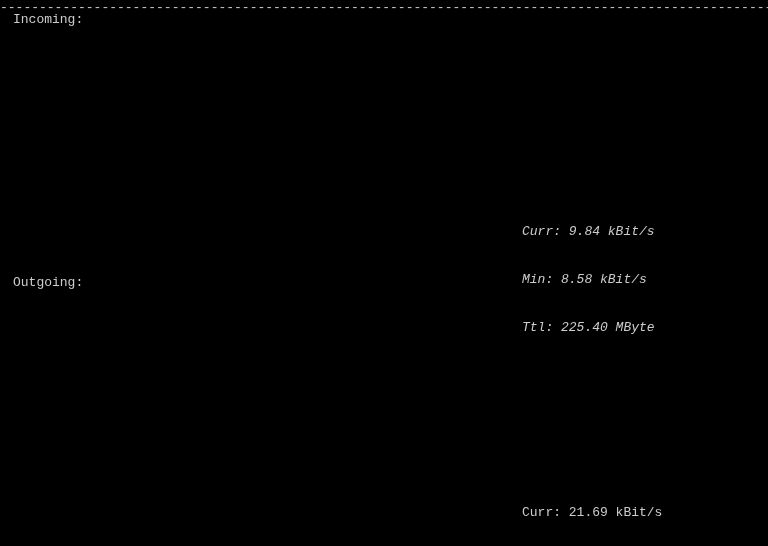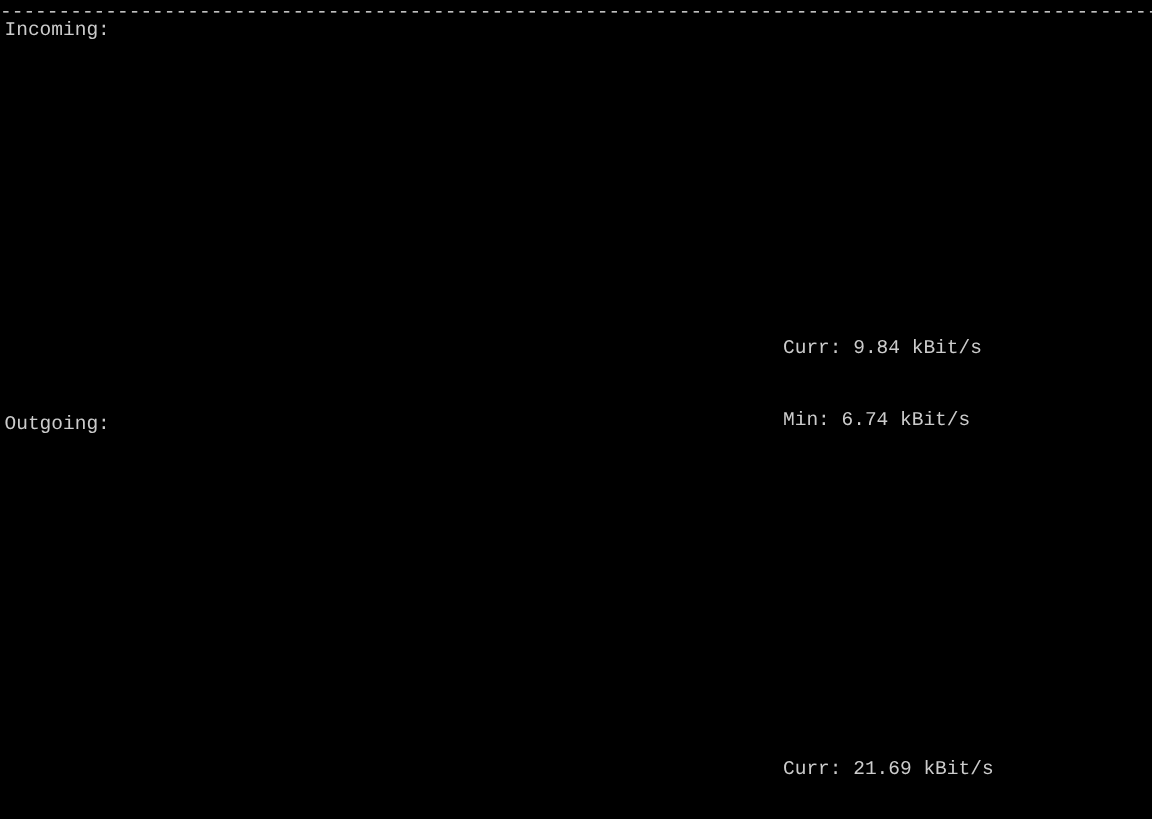--- a/index.html
+++ b/index.html
@@ -22,55 +22,57 @@
     .separator {
       position: absolute;
       top: 0;
       left: 0;
       width: 768px;
       overflow: hidden;
       color: #cccccc;
     }
     .section-label {
       position: absolute;
-      left: 3px;
+      left: 13px;
     }
     .incoming-label {
       top: 12px;
     }
     .outgoing-label {
       top: 275px;
       text-align: center;
     }
     .stats-block {
       position: absolute;
       left: 522px;
     }
     .stats-incoming {
       top: 192px;
+      font-style: italic;
     }
     .stats-outgoing {
       top: 473px;
     }
     .stat-line {
       display: block;
     }
   </style>
 </head>
 <body>
 
 
 
 <div class="separator">------------------------------------------------------------------------------------------------------------</div>
 
 <div class="section-label incoming-label">Incoming:</div>
 
 <div class="stats-block stats-incoming">
   <span class="stat-line">Curr: 9.84 kBit/s</span>
-  <span class="stat-line">Min: 6.74 kBit/s</span>
+  <span class="stat-line">Min: 8.58 kBit/s</span>
+  <span class="stat-line">Ttl: 225.40 MByte</span>
 </div>
 
 <div class="section-label outgoing-label">Outgoing:</div>
 
 <div class="stats-block stats-outgoing">
   <span class="stat-line">Curr: 21.69 kBit/s</span>
   
   
   
   

